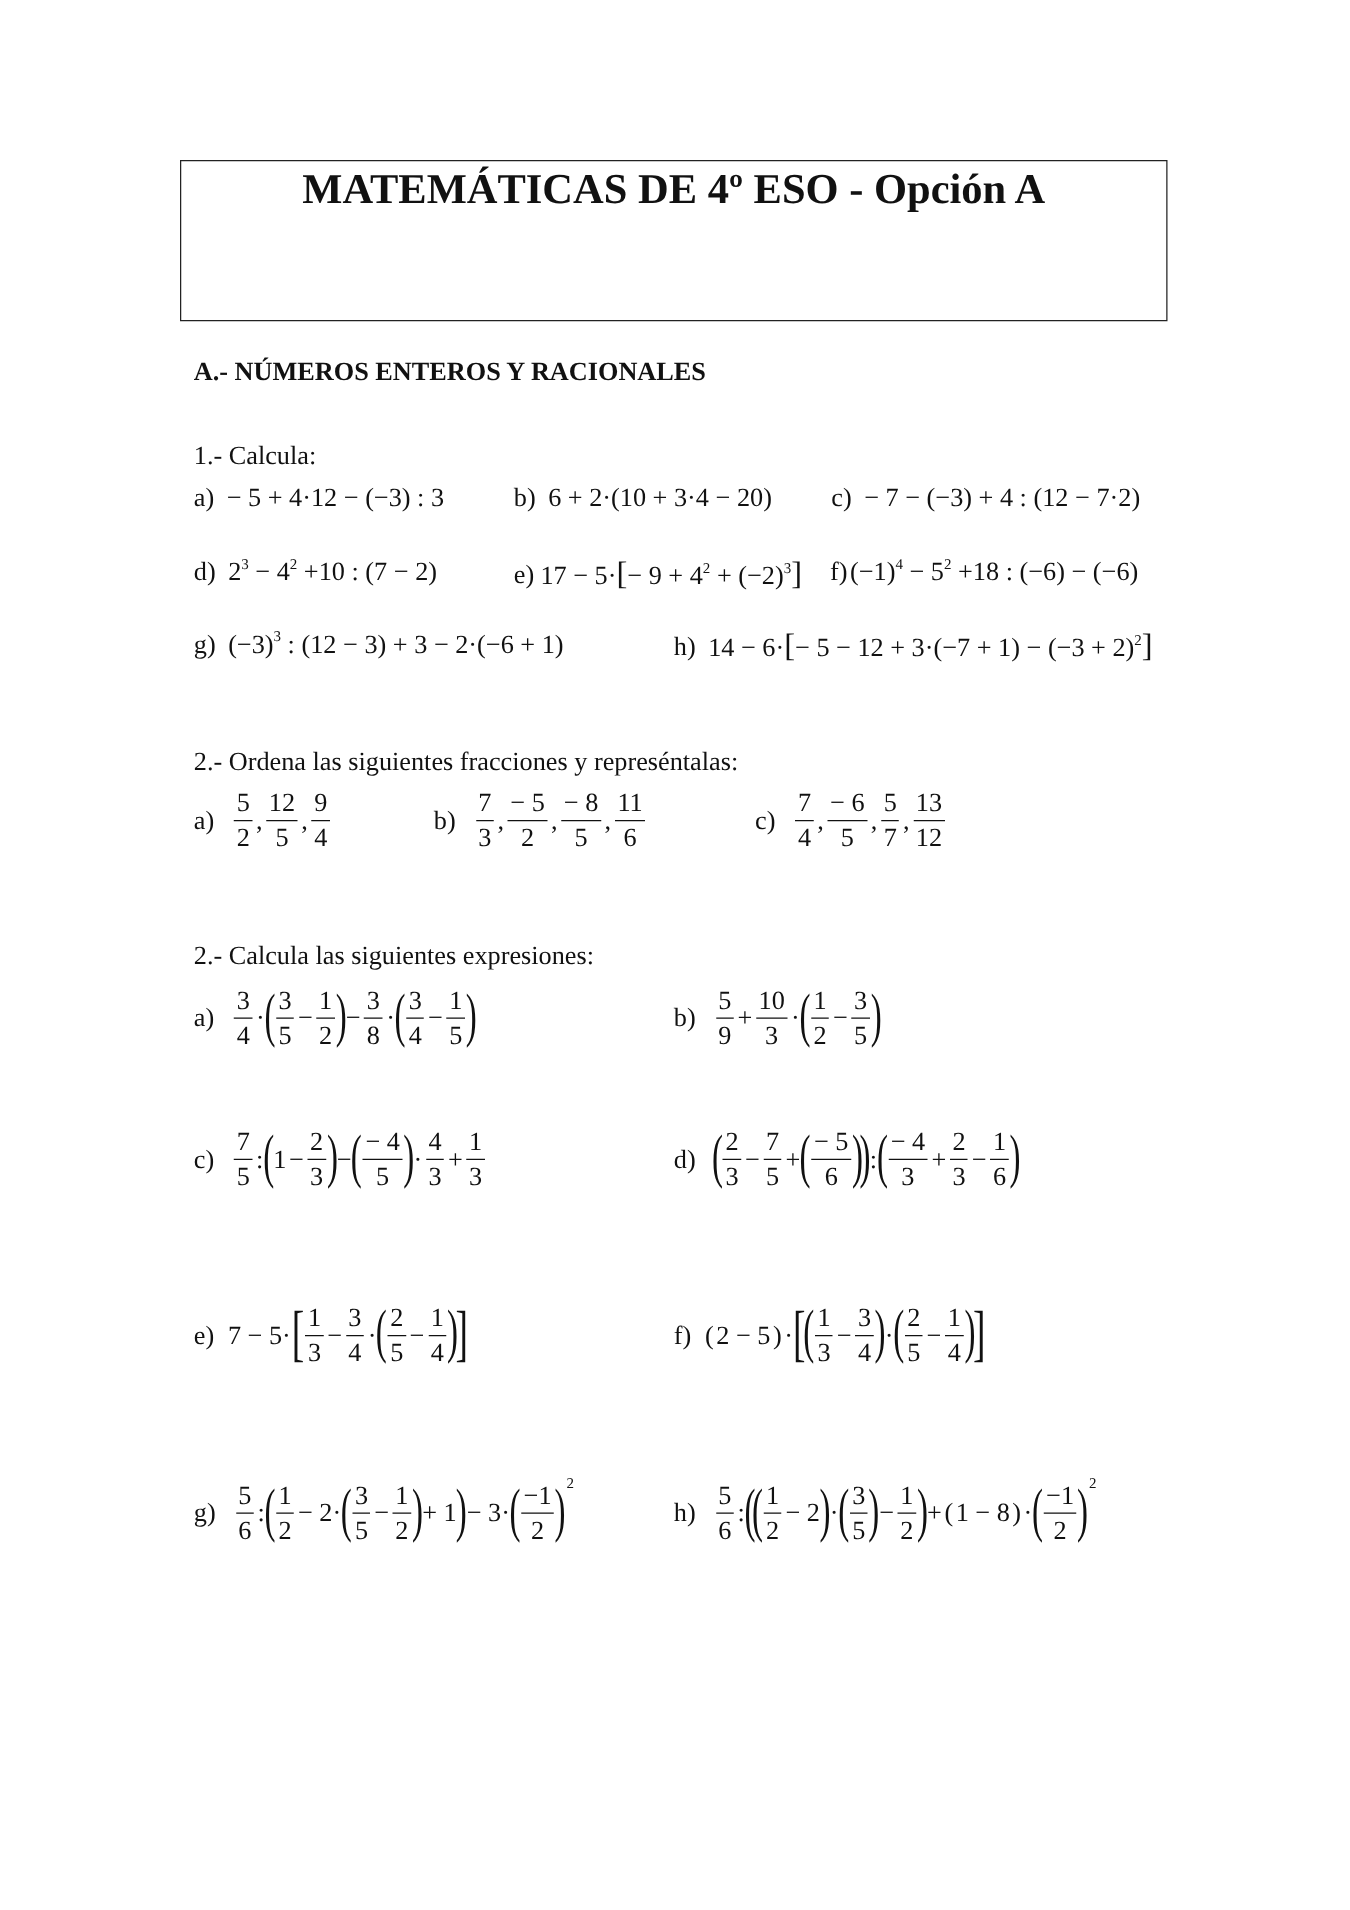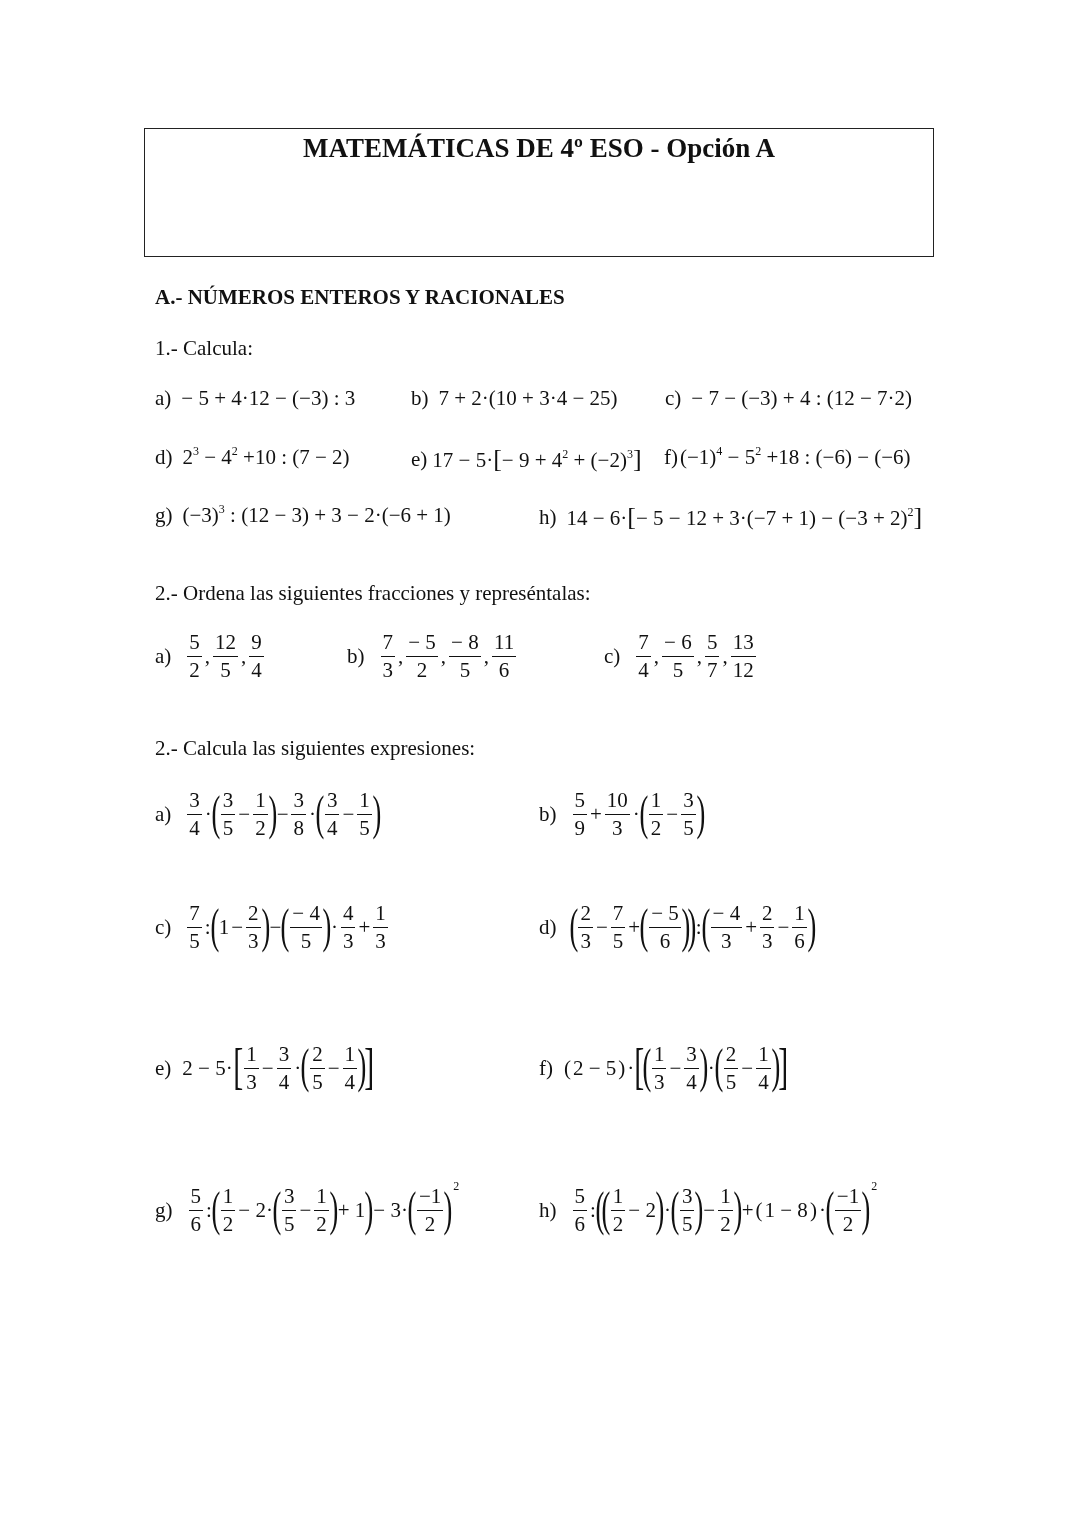--- a/index.html
+++ b/index.html
@@ -1,26 +1,26 @@
 <!DOCTYPE html>
 <html><head>
   <meta charset="utf-8">
   <style>
     html, body { margin: 0; padding: 0; background: #ffffff; }
     body { width: 1080px; height: 1528px; position: relative; overflow: hidden;
            font-family: "Liberation Serif", "DejaVu Serif", serif; color: #111; }
     .title-box { position: absolute; left: 144px; top: 128px; width: 790px; height: 129px;
                  border: 1.5px solid #222; box-sizing: border-box; }
     .title-line { position: absolute; left: 0; width: 100%; text-align: center;
-                  font-weight: bold; font-size: 27px; letter-spacing: 0px; }
+                  font-weight: bold; font-size: 34px; letter-spacing: 0px; }
     .t1 { top: 4px; }
     .t2 { top: 88px; }
     .abs { position: absolute; white-space: nowrap; }
     .section-head { font-weight: bold; font-size: 21px; }
-    .q { font-size: 21px; }
+    .q { font-size: 21px; margin-top: 16px; }
     .expr { font-size: 21px; display: flex; align-items: center; }
     .lbl { margin-right: 10px; }
     .frac { display: inline-flex; flex-direction: column; align-items: center;
             vertical-align: middle; margin: 0 2px; line-height: 1; }
     .frac .num { padding: 0 2px 3px 2px; border-bottom: 1px solid #111; font-size: 21px; }
     .frac .den { padding: 3px 2px 0 2px; font-size: 21px; }
     .tok { display: inline-block; padding: 0 1px; }
     .paren { display: inline-block; font-size: 48px; line-height: 1; transform: scaleX(0.55);
              font-weight: 200; margin: 0 -5px; position: relative; top: -2px; }
     .brk { display: inline-block; font-size: 50px; line-height: 1; transform: scaleX(0.6);
@@ -38,21 +38,21 @@
 <div class="abs section-head" style="left:155px; top:285px;text-align:center;">A.- NÚMEROS ENTEROS Y RACIONALES</div>
 
 <div class="abs q" style="left:155px; top:336px;">1.- Calcula:</div>
 
 <div class="abs expr" style="left:155px; top:386px;">
   <span class="lbl">a)</span>
   <span>− 5 + 4·12 − (−3) : 3</span>
 </div>
 <div class="abs expr" style="left:411px; top:386px;">
   <span class="lbl">b)</span>
-  <span>7 + 2·(10 + 3·4 − 25)</span>
+  <span>6 + 2·(10 + 3·4 − 20)</span>
 </div>
 <div class="abs expr" style="left:665px; top:386px;">
   <span class="lbl">c)</span>
   <span>− 7 − (−3) + 4 : (12 − 7·2)</span>
 </div>
 
 <div class="abs expr" style="left:155px; top:444px;">
   <span class="lbl">d)</span>
   <span><span>2</span><sup>3</sup><span> − 4</span><sup>2</sup><span> +10 : (7 − 2)</span></span>
 </div>
@@ -270,21 +270,21 @@
   <span class="tok">−</span>
   <span class="frac">
       <span class="num">1</span>
       <span class="den">6</span>
     </span>
   <span class="paren">)</span>
 </div>
 
 <div class="abs expr" style="left:155px; top:1043px;">
   <span class="lbl" style="margin-right:10px">e)</span>
-  <span class="tok">2 − 5·</span>
+  <span class="tok">7 − 5·</span>
   <span class="brk">[</span>
   <span class="frac">
       <span class="num">1</span>
       <span class="den">3</span>
     </span>
   <span class="tok">−</span>
   <span class="frac">
       <span class="num">3</span>
       <span class="den">4</span>
     </span>

